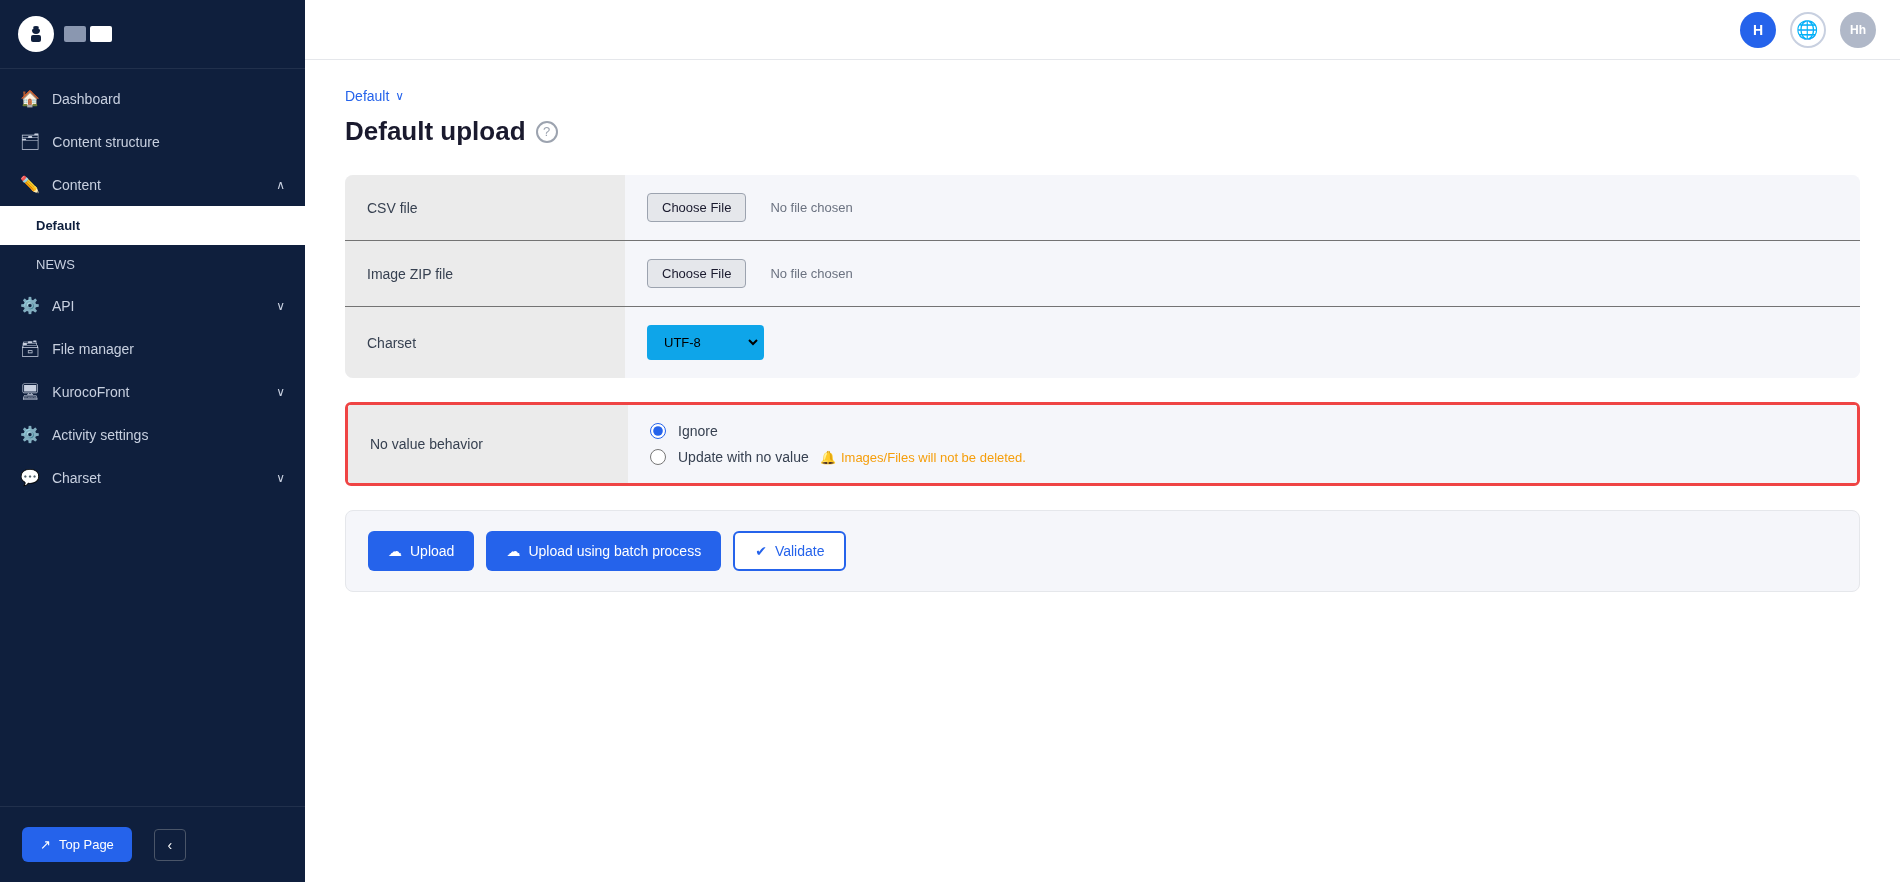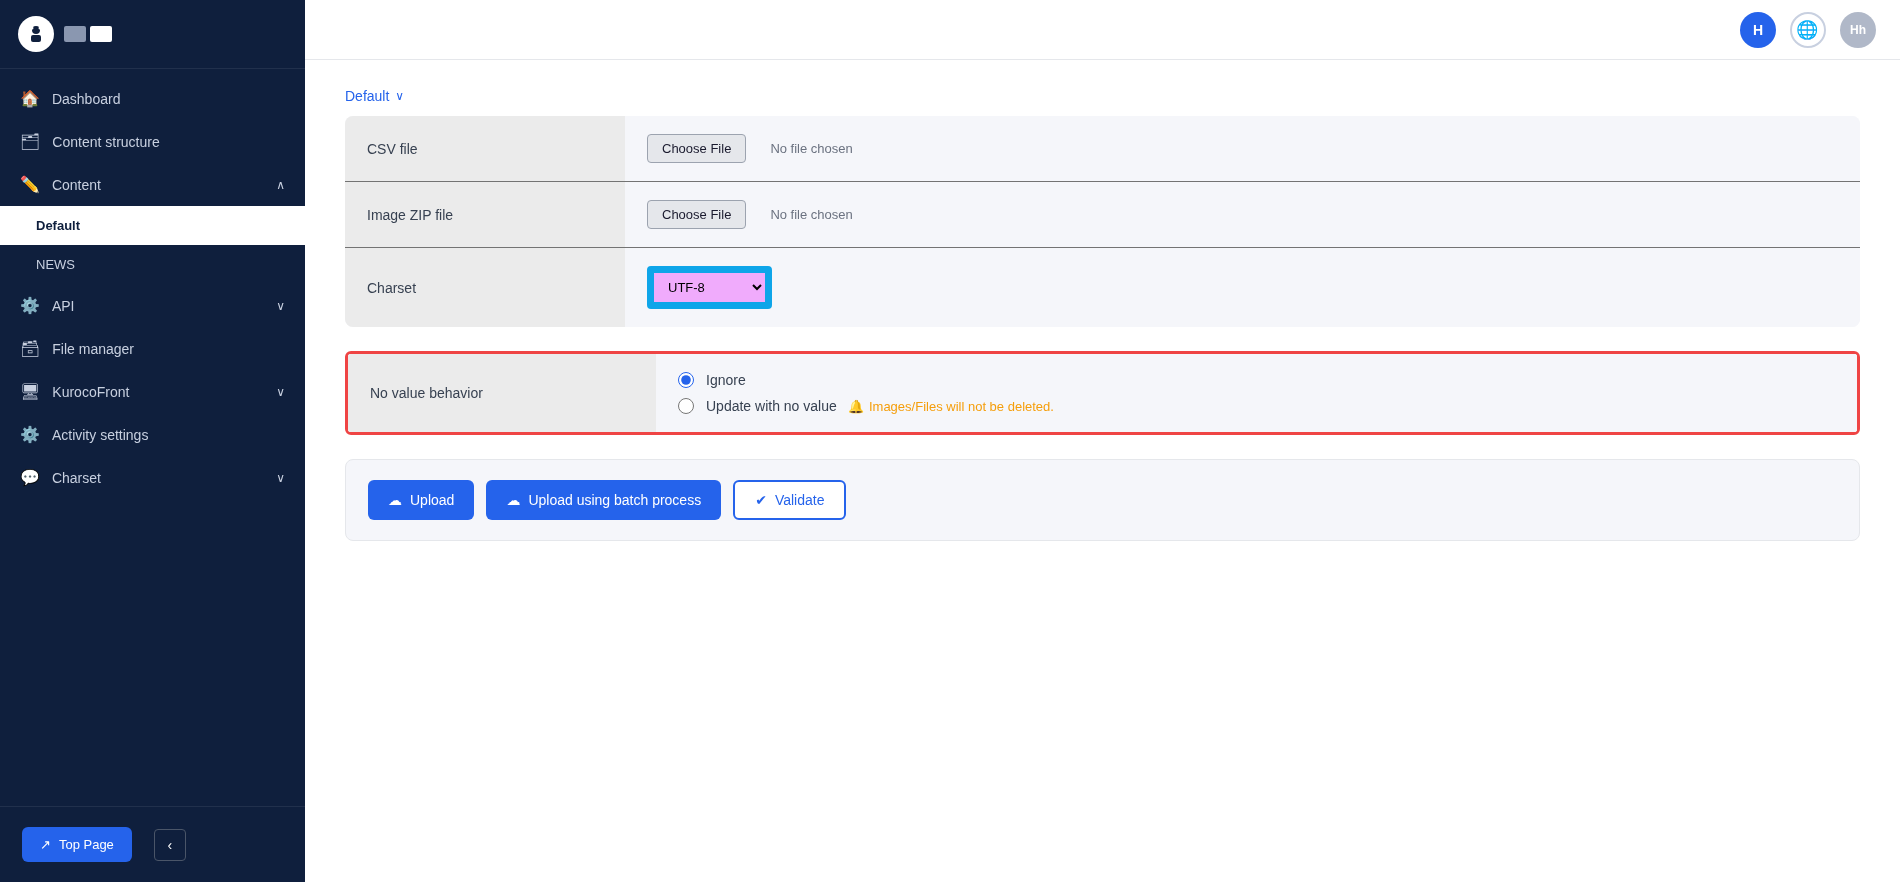--- a/index.html
+++ b/index.html
@@ -225,46 +225,46 @@
       font-size: 13px;
       cursor: pointer;
       color: #1a1a2e;
     }
     .no-file-text {
       font-size: 13px;
       color: #6b7280;
     }
 
     .charset-select {
-      border: 7px solid #0ea5e9;
+      border: 3px solid #0ea5e9;
       border-radius: 4px;
       padding: 6px 28px 6px 10px;
       font-size: 13px;
-      background: #f0abfc;
+      background: #0ea5e9;
       appearance: auto;
       cursor: pointer;
     }
     .highlight-wrapper {
       border: 3px solid #ef4444;
       border-radius: 6px;
       overflow: hidden;
       margin-bottom: 24px;
     }
     .highlight-table {
       width: 100%;
       border-collapse: collapse;
       background: #f5f6fa;
     }
     .highlight-table td {
       padding: 18px 22px;
       vertical-align: middle;
     }
     .highlight-table .label-cell {
       background: #ebebeb;
-      width: 308px;
+      width: 280px;
       font-size: 14px;
       color: #374151;
       font-weight: 500;
       margin-left: 16px;
     }
     .highlight-table .value-cell {
       background: #f5f6fa;
       font-size: 14px;
       color: #374151;
     }
@@ -412,20 +412,24 @@
     <div class="topbar-avatar-gray">Hh</div>
   </div>
 
   <div class="page-content">
 
     <div class="breadcrumb">
       <span>Default</span>
       <span class="breadcrumb-arrow">∨</span>
     </div>
 
+    <div class="page-title-row">
+      <h1 class="page-title">Default upload</h1>
+      <div class="help-icon">?</div>
+    </div>
 
     <table class="form-table">
       <tbody>
           <tr>
         <td class="label-cell">CSV file</td>
         <td class="value-cell">
           <div class="file-input-row">
             <button class="choose-file-btn">Choose File</button>
             <span class="no-file-text">No file chosen</span>
           </div>

